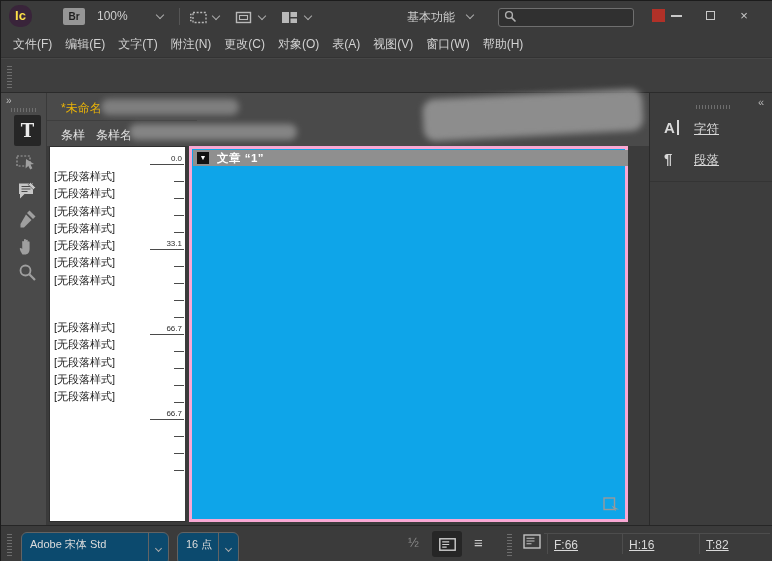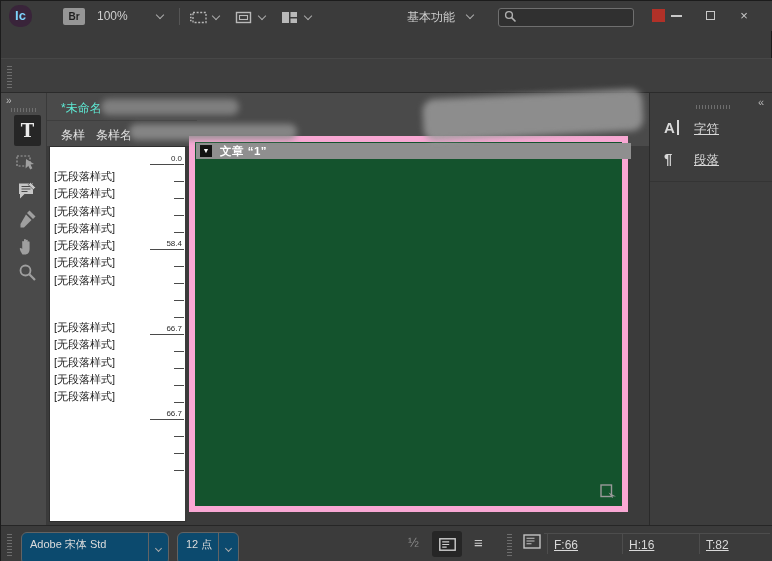--- a/index.html
+++ b/index.html
@@ -4,21 +4,21 @@
 <style>
   * { margin:0; padding:0; box-sizing:border-box; }
   html,body { width:772px; height:561px; overflow:hidden; background:#3b3b3b;
     font-family:"Liberation Sans", sans-serif; }
   #app { position:relative; width:772px; height:561px; background:#3b3b3b; border:1px solid #1c1c1c; }
   .abs { position:absolute; }
 
   
   .titlebar { position:absolute; left:0; top:0; width:772px; height:30px; background:#3b3b3b; }
   .logo { position:absolute; left:8px; top:4px; width:23px; height:22px; background:#39243a; border-radius:10px;
-    color:#7dd3fc; font-weight:bold; font-size:13px; line-height:22px; text-align:center; }
+    color:#fde047; font-weight:bold; font-size:13px; line-height:22px; text-align:center; }
   .br-btn { position:absolute; left:62px; top:7px; width:22px; height:17px; background:#969696; border-radius:2px;
     color:#1f1f1f; font-weight:bold; font-size:10px; line-height:17px; text-align:center; }
   .zoom-label { position:absolute; left:96px; top:8px; font-size:12px; color:#cfcfcf; }
   .chev { display:inline-block; width:6px; height:6px; border-right:1.5px solid #aaa; border-bottom:1.5px solid #aaa;
     transform:rotate(45deg); }
   .chev.sm { width:5px; height:5px; }
   .tb-sep { position:absolute; top:7px; width:1px; height:17px; background:#555; }
   .tb-icon { position:absolute; top:9px; }
   .ws-label { position:absolute; left:406px; top:8px; font-size:12px; color:#cfcfcf; }
   .search-wrap { position:absolute; left:497px; top:6px; width:136px; height:19px; }
@@ -52,32 +52,32 @@
   .toolstrip { position:absolute; left:0; top:92px; width:46px; height:432px; background:#4a4a4a; border-right:1px solid #3a3a3a; }
   .collapse-r { position:absolute; left:5px; top:2px; color:#bdbdbd; font-size:10px; letter-spacing:-1px; }
   .ts-grip { position:absolute; left:10px; top:15px; width:26px; }
   .type-btn { position:absolute; left:13px; top:22px; width:27px; height:31px; background:#262626; border-radius:2px;
     color:#ececec; font-family:"DejaVu Serif", serif; font-weight:bold; font-size:18px; line-height:31px; text-align:center; }
   .ts-tool { position:absolute; left:12px; width:28px; height:24px; display:flex; align-items:center; justify-content:center; }
 
   
   .docpane-bg { position:absolute; left:46px; top:92px; width:602px; height:53px; background:#4a4a4a; }
   .docpane-line { position:absolute; left:46px; top:119px; width:150px; height:1px; background:#3e3e3e; }
-  .doc-tab { position:absolute; left:60px; top:99px; font-size:12px; color:#5eead4; }
+  .doc-tab { position:absolute; left:60px; top:99px; font-size:12px; color:#eab308; }
   .panel-tab { position:absolute; top:126px; font-size:12px; color:#e2e2e2;font-family:Liberation Mono, monospace; }
 
   .white-left { position:absolute; left:48px; top:145px; width:138px; height:376px; background:#fff;
     border:1px solid #2e2e2e; border-right:2px solid #3a3a3a; }
   .gstyles { position:absolute; left:4px; font-size:11px; color:#1d1d1d; line-height:17.3px; white-space:nowrap; }
   .ruler-minor { position:absolute; left:124px; top:17px; width:10px; height:318px;
     background:repeating-linear-gradient(to bottom,#4a4a4a 0 1px,transparent 1px 17px); }
   .ruler-major { position:absolute; left:100px; width:34px; height:1px; background:#4a4a4a; }
   .ruler-num { position:absolute; left:96px; width:36px; text-align:right; font-size:8px; color:#2c2c2c; }
 
-  .white-main { position:absolute; left:188px; top:135px; width:439px; height:376px; background:#14532d; border:6px solid #f9a8d4; }
+  .white-main { position:absolute; left:188px; top:145px; width:439px; height:376px; background:#0ea5e9; border:3px solid #f9a8d4; }
   .story-header { position:absolute; left:1px; top:1px; width:435px; height:16px; background:#8f8f8f; }
   .story-tri-box { position:absolute; left:4px; top:2px; width:12px; height:12px; background:#121212;
     color:#fff; font-size:7px; line-height:12px; text-align:center; }
   .story-title { position:absolute; left:24px; top:1px; font-size:11.5px; font-weight:bold; color:#fff; letter-spacing:.5px; }
   .corner-icon { position:absolute; right:5px; bottom:4px; }
 
   
   .rightpanel { position:absolute; left:648px; top:92px; width:124px; height:432px; background:#3d3d3d; border-left:1px solid #2a2a2a; }
   .rp-collapse { position:absolute; right:10px; top:3px; color:#b5b5b5; font-size:11px; letter-spacing:-1px; }
   .rp-grip { position:absolute; left:46px; top:12px; width:34px; }
@@ -156,20 +156,32 @@
         <span class="win-min-bar"></span>
       </div>
     <div class="winbtn" style="left:696px">
         <span class="win-max-box"></span>
       </div>
     <div class="winbtn" style="left:730px">
         <span class="win-close">×</span>
       </div>
   </div>
 
+  <div class="menubar">
+    <span class="menu-item">文件(F)</span>
+    <span class="menu-item">编辑(E)</span>
+    <span class="menu-item">文字(T)</span>
+    <span class="menu-item">附注(N)</span>
+    <span class="menu-item">更改(C)</span>
+    <span class="menu-item">对象(O)</span>
+    <span class="menu-item">表(A)</span>
+    <span class="menu-item">视图(V)</span>
+    <span class="menu-item">窗口(W)</span>
+    <span class="menu-item">帮助(H)</span>
+  </div>
 
   <div class="toolbar">
     <div class="grip-v abs" style="left:6px;top:7px;height:22px"></div>
     <div class="tool-btn" style="left:26px">
       <svg width="17" height="15" viewBox="0 0 17 15">
           <rect x="1" y="1" width="15" height="13" fill="none" stroke="#c9c9c9" stroke-width="1.6"></rect>
           <path d="M8.5 4.5v6M5.5 7.5h6" stroke="#c9c9c9" stroke-width="1.4"></path>
         </svg>
       </div>
     <div class="tool-btn" style="left:61px">
@@ -267,21 +279,21 @@
     <div class="gstyles" style="top:172px">
       <div>[无段落样式]</div>
       <div>[无段落样式]</div>
       <div>[无段落样式]</div>
       <div>[无段落样式]</div>
       <div>[无段落样式]</div>
     </div>
     <div class="ruler-minor"></div>
     <div class="ruler-num" style="top:7px">0.0</div>
     <div class="ruler-major" style="top:17px"></div>
-    <div class="ruler-num" style="top:92px">58.4</div>
+    <div class="ruler-num" style="top:92px">33.1</div>
     <div class="ruler-major" style="top:102px"></div>
     <div class="ruler-num" style="top:177px">66.7</div>
     <div class="ruler-major" style="top:187px"></div>
     <div class="ruler-num" style="top:262px">66.7</div>
     <div class="ruler-major" style="top:272px"></div>
   </div>
 
   <div class="white-main">
     <div class="story-header">
       <div class="story-tri-box">▼</div>
@@ -310,21 +322,21 @@
 
   <div class="statusbar">
     <div class="grip-v abs" style="left:6px;top:8px;height:22px"></div>
     <div class="dd" style="left:20px;width:148px">
       <span class="dd-label">Adobe 宋体 Std</span>
       <span class="dd-arrow">
           <i class="chev sm"></i>
         </span>
     </div>
     <div class="dd" style="left:176px;width:62px">
-      <span class="dd-label">12 点</span>
+      <span class="dd-label">16 点</span>
       <span class="dd-arrow">
           <i class="chev sm"></i>
         </span>
     </div>
     <div class="half-ico">½</div>
     <div class="galley-btn">
       <svg width="17" height="13" viewBox="0 0 17 13">
           <rect x="0.8" y="0.8" width="15.4" height="11.4" fill="none" stroke="#cfcfcf" stroke-width="1.4"></rect>
           <path d="M3.2 3.8h7M3.2 6.5h7M3.2 9.2h4.5" stroke="#cfcfcf" stroke-width="1.2"></path>
         </svg>

